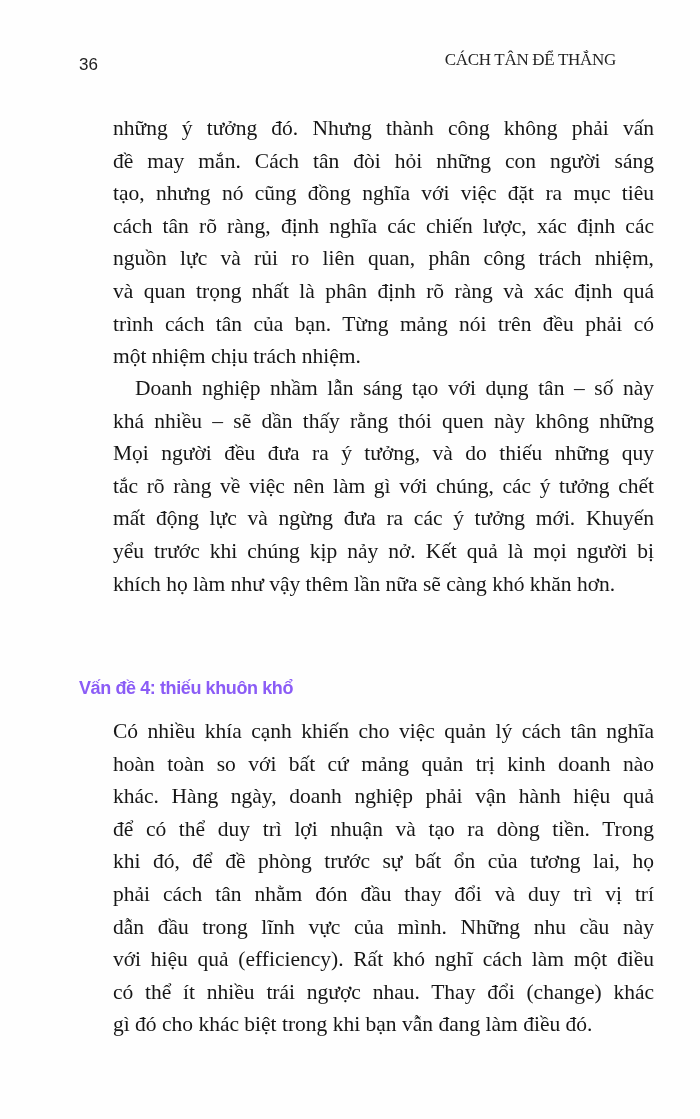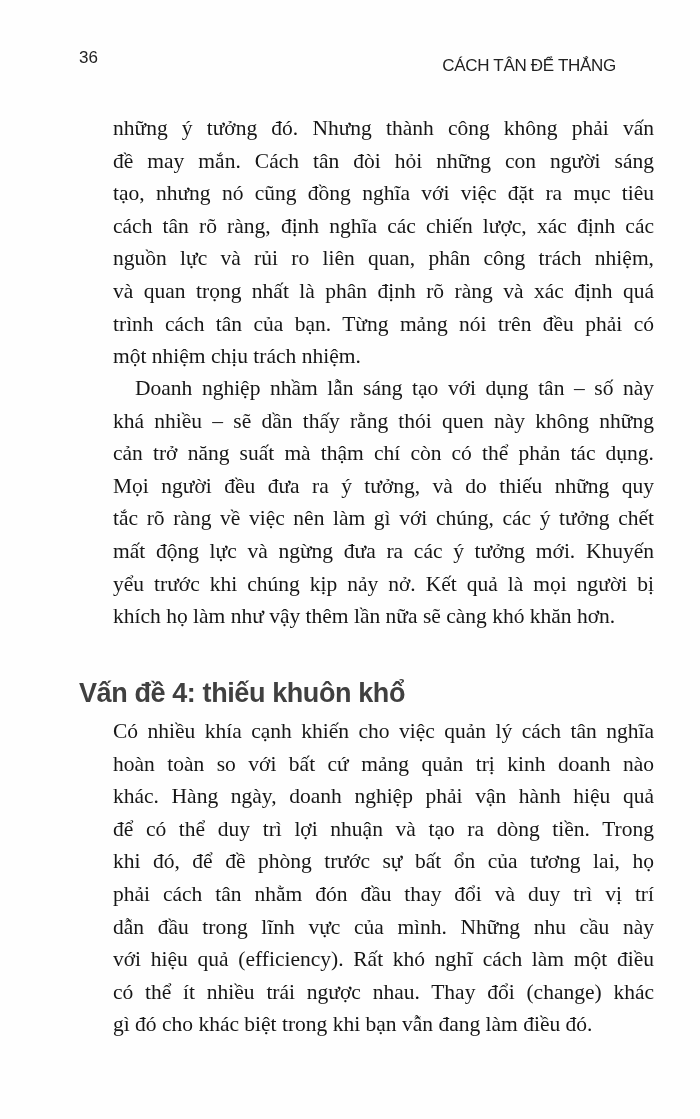--- a/index.html
+++ b/index.html
@@ -28,27 +28,28 @@
       right: 84px;
       height: 24px;
       font-family: "Liberation Sans", "DejaVu Sans", sans-serif;
       font-size: 17px;
       color: #222;
       letter-spacing: 0px;
     }
     .page-number {
       position: absolute;
       left: 0;
-      top: 0;
+      top: 7px;
     }
     .book-title {
       position: absolute;
       right: 0;
-      top: 8px;
+      top: 2px;
       letter-spacing: -0.3px;
+      font-family: Liberation Serif, serif;
     }
     .body-text {
       position: absolute;
       left: 79px;
       width: 541px;
       font-family: "Liberation Serif", "DejaVu Serif", serif;
       font-size: 21.5px;
       line-height: 32.6px;
       color: #161616;
       margin-left: 34px;
@@ -64,22 +65,22 @@
     }
     .p1 { top: 112px; }
     .p2 { top: 372px; }
     .p2 .line:first-child { text-indent: 22px; }
     .heading {
       position: absolute;
       left: 79px;
       top: 678px;
       font-family: "Liberation Sans", "DejaVu Sans", sans-serif;
       font-weight: bold;
-      font-size: 27px;
-      color: #404040;
+      font-size: 18px;
+      color: #8b5cf6;
       letter-spacing: -0.4px;
     }
     .p3 { top: 715px; }
   </style>
 </head>
 <body>
 
 <div class="page">
 
   <div class="running-head">
@@ -94,21 +95,20 @@
     <span class="line">cách tân rõ ràng, định nghĩa các chiến lược, xác định các</span>
     <span class="line">nguồn lực và rủi ro liên quan, phân công trách nhiệm,</span>
     <span class="line">và quan trọng nhất là phân định rõ ràng và xác định quá</span>
     <span class="line">trình cách tân của bạn. Từng mảng nói trên đều phải có</span>
     <span class="line last">một nhiệm chịu trách nhiệm.</span>
   </div>
 
   <div class="body-text p2">
     <span class="line">Doanh nghiệp nhầm lẫn sáng tạo với dụng tân – số này</span>
     <span class="line">khá nhiều – sẽ dần thấy rằng thói quen này không những</span>
-    <span class="line">cản trở năng suất mà thậm chí còn có thể phản tác dụng.</span>
     <span class="line">Mọi người đều đưa ra ý tưởng, và do thiếu những quy</span>
     <span class="line">tắc rõ ràng về việc nên làm gì với chúng, các ý tưởng chết</span>
     <span class="line">mất động lực và ngừng đưa ra các ý tưởng mới. Khuyến</span>
     <span class="line">yểu trước khi chúng kịp nảy nở. Kết quả là mọi người bị</span>
     <span class="line last">khích họ làm như vậy thêm lần nữa sẽ càng khó khăn hơn.</span>
   </div>
 
   <div class="heading">Vấn đề 4: thiếu khuôn khổ</div>
 
   <div class="body-text p3">

